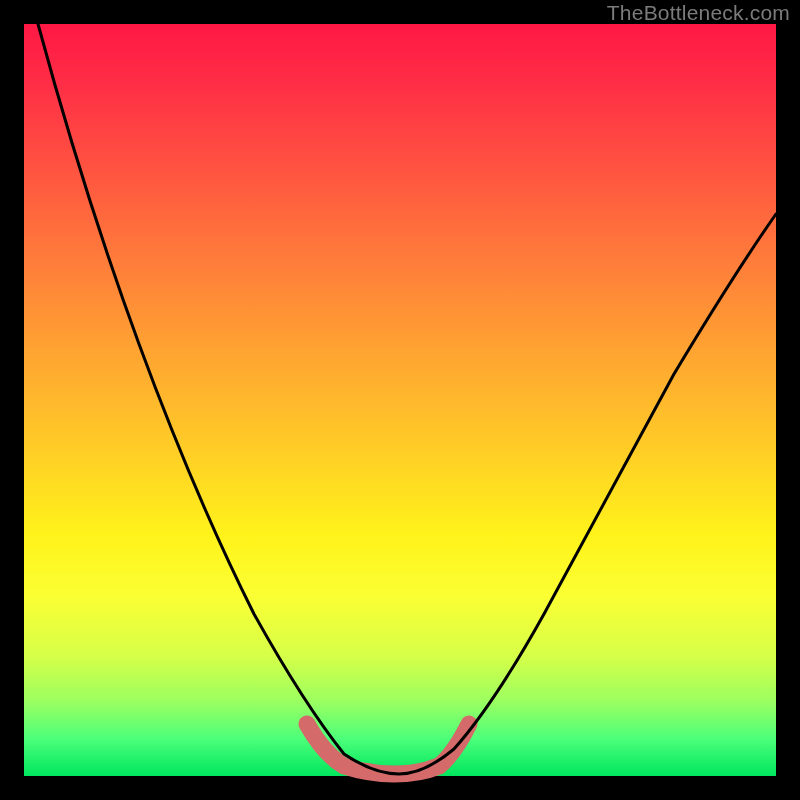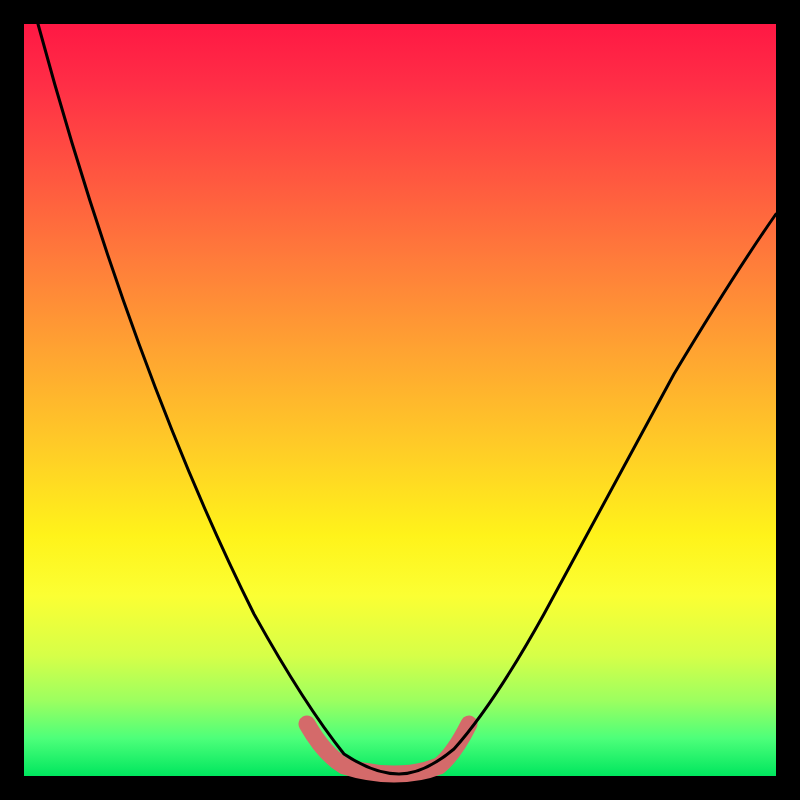--- a/index.html
+++ b/index.html
@@ -81,13 +81,14 @@
                Q 280 680 320 730
                Q 350 750 375 750
                Q 400 750 430 725
                Q 470 680 520 590
                Q 580 480 650 350
                Q 710 250 752 190" fill="none" stroke="#000" stroke-width="3" stroke-linecap="round" stroke-linejoin="round"></path>
     </svg>
 
   </div>
 
+  <div class="watermark">TheBottleneck.com</div>
 </div>
 
 </body></html>

